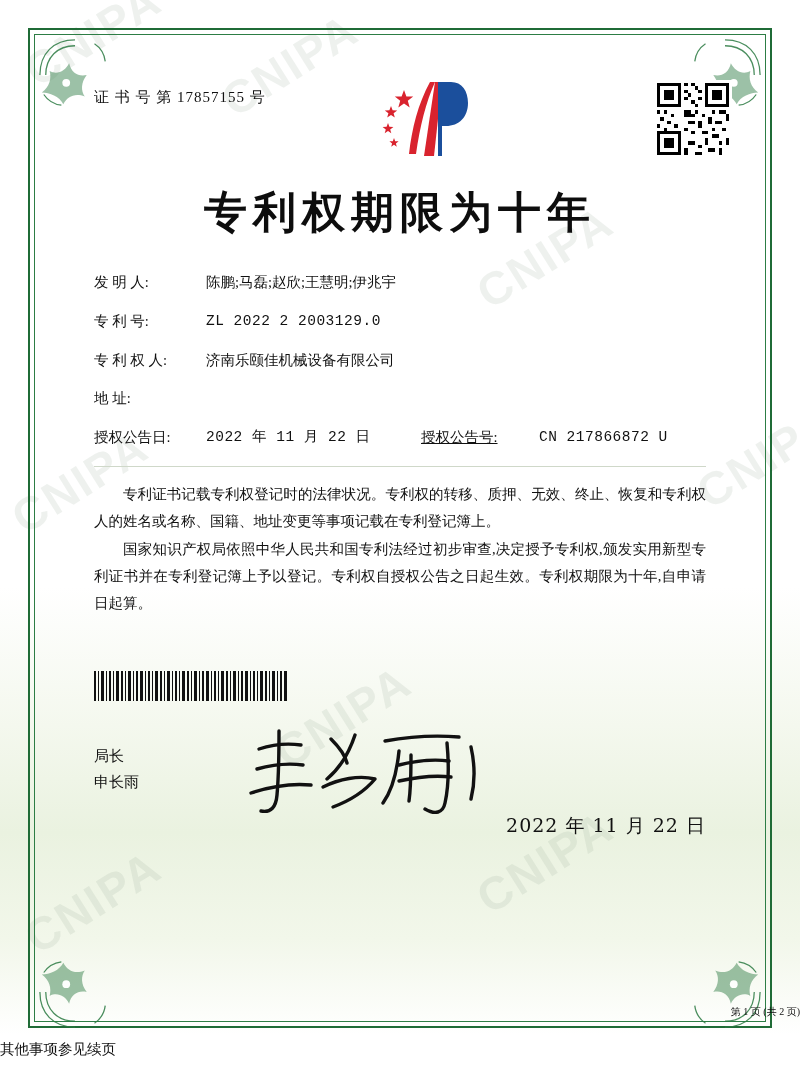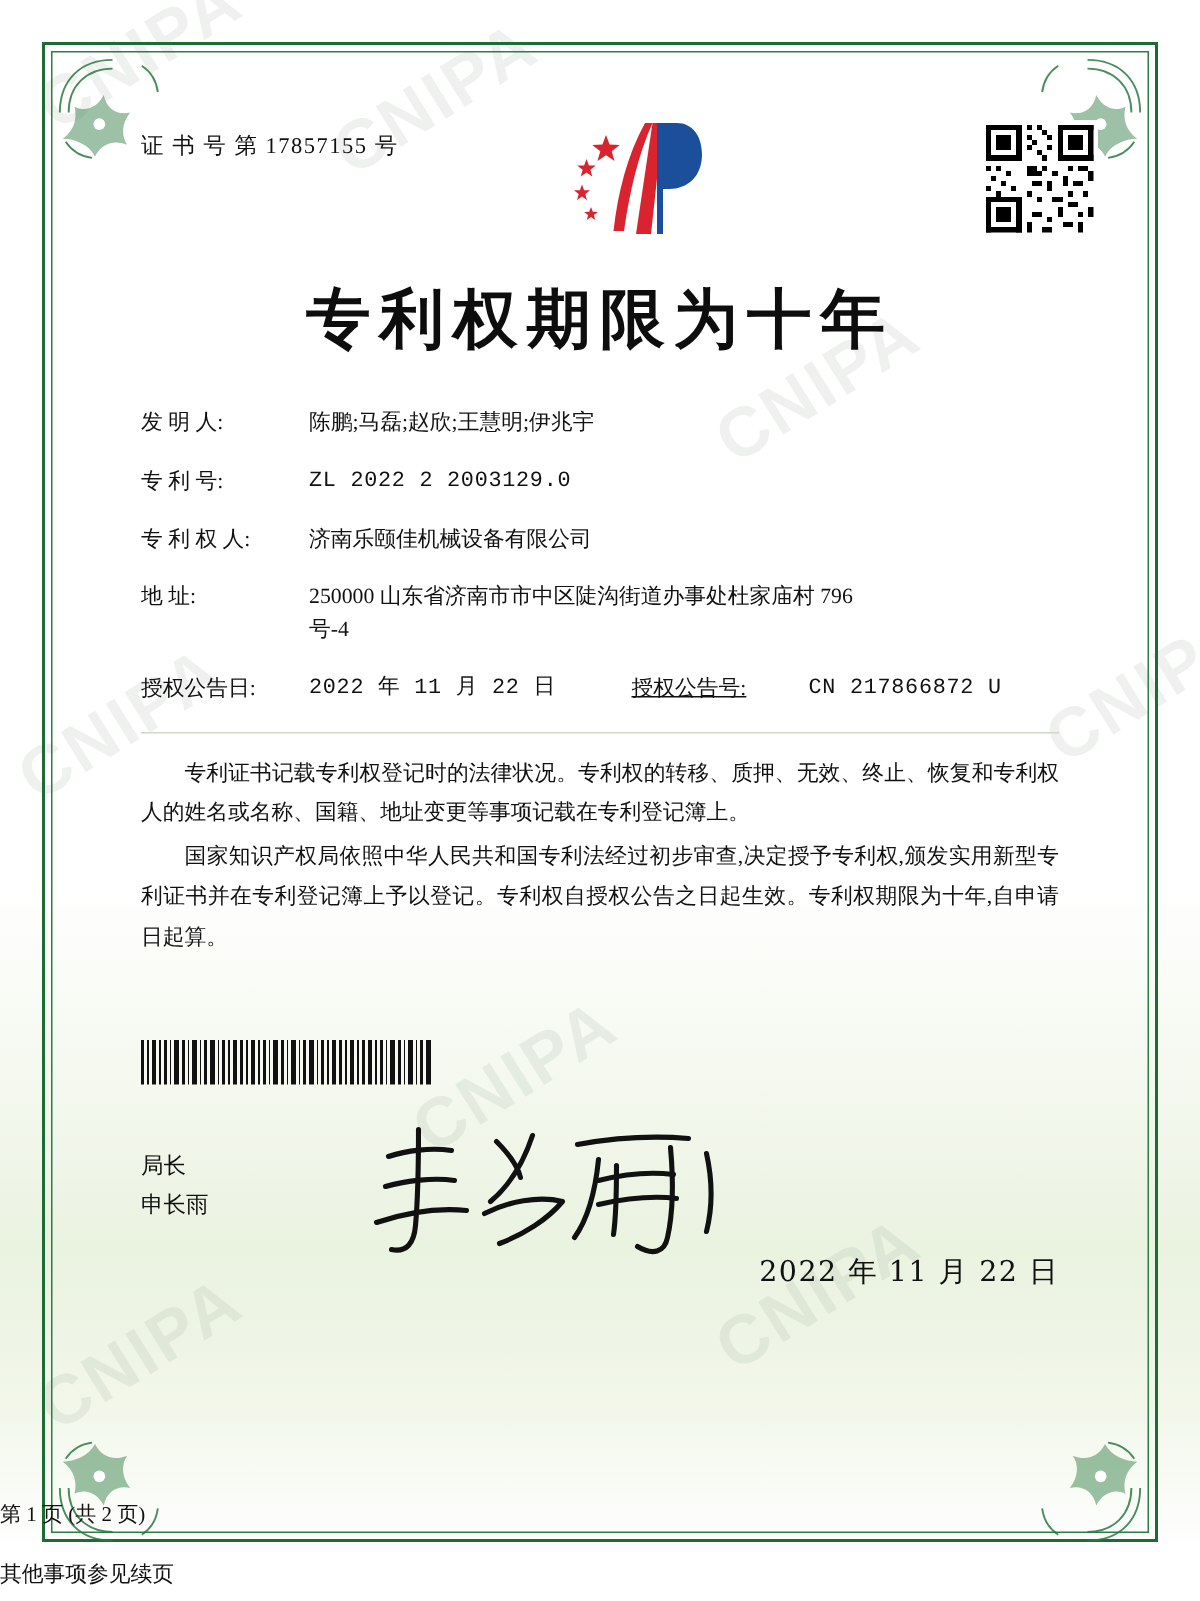--- a/index.html
+++ b/index.html
@@ -205,22 +205,22 @@
     font-size: 19px;
     letter-spacing: 1px;
     color: #111;
     font-family: "DejaVu Serif", "Liberation Serif", serif;
   }
 
   .pagefoot {
     position: absolute;
     left: 0; right: 0;
     bottom: 48px;
-    text-align: left;
-    font-size: 14px;
+    text-align: right;
+    font-size: 10px;
     color: #111;
   }
   .belowfoot {
     position: absolute;
     left: 0; right: 0;
     bottom: 8px;
     text-align: left;
     font-size: 14.5px;
     color: #111;
   }
@@ -394,24 +394,20 @@
       </div>
 
 
       <div class="frow">
         <div class="flabel">专 利 权 人:</div>
         <div class="fvalue">济南乐颐佳机械设备有限公司</div>
       </div>
 
       <div class="frow">
         <div class="flabel">地        址:</div>
-        <div class="fvalue">
-          <span>250000  山东省济南市市中区陡沟街道办事处杜家庙村 796</span>
-          <span class="addr-2nd">号-4</span>
-        </div>
       </div>
 
       <div class="frow inline2">
         <div class="flabel">授权公告日:</div>
         <div class="fvalue mono">2022 年 11 月 22 日</div>
         <div class="flabel2">授权公告号:</div>
         <div class="fvalue mono">CN 217866872 U</div>
       </div>
 
     </div>

